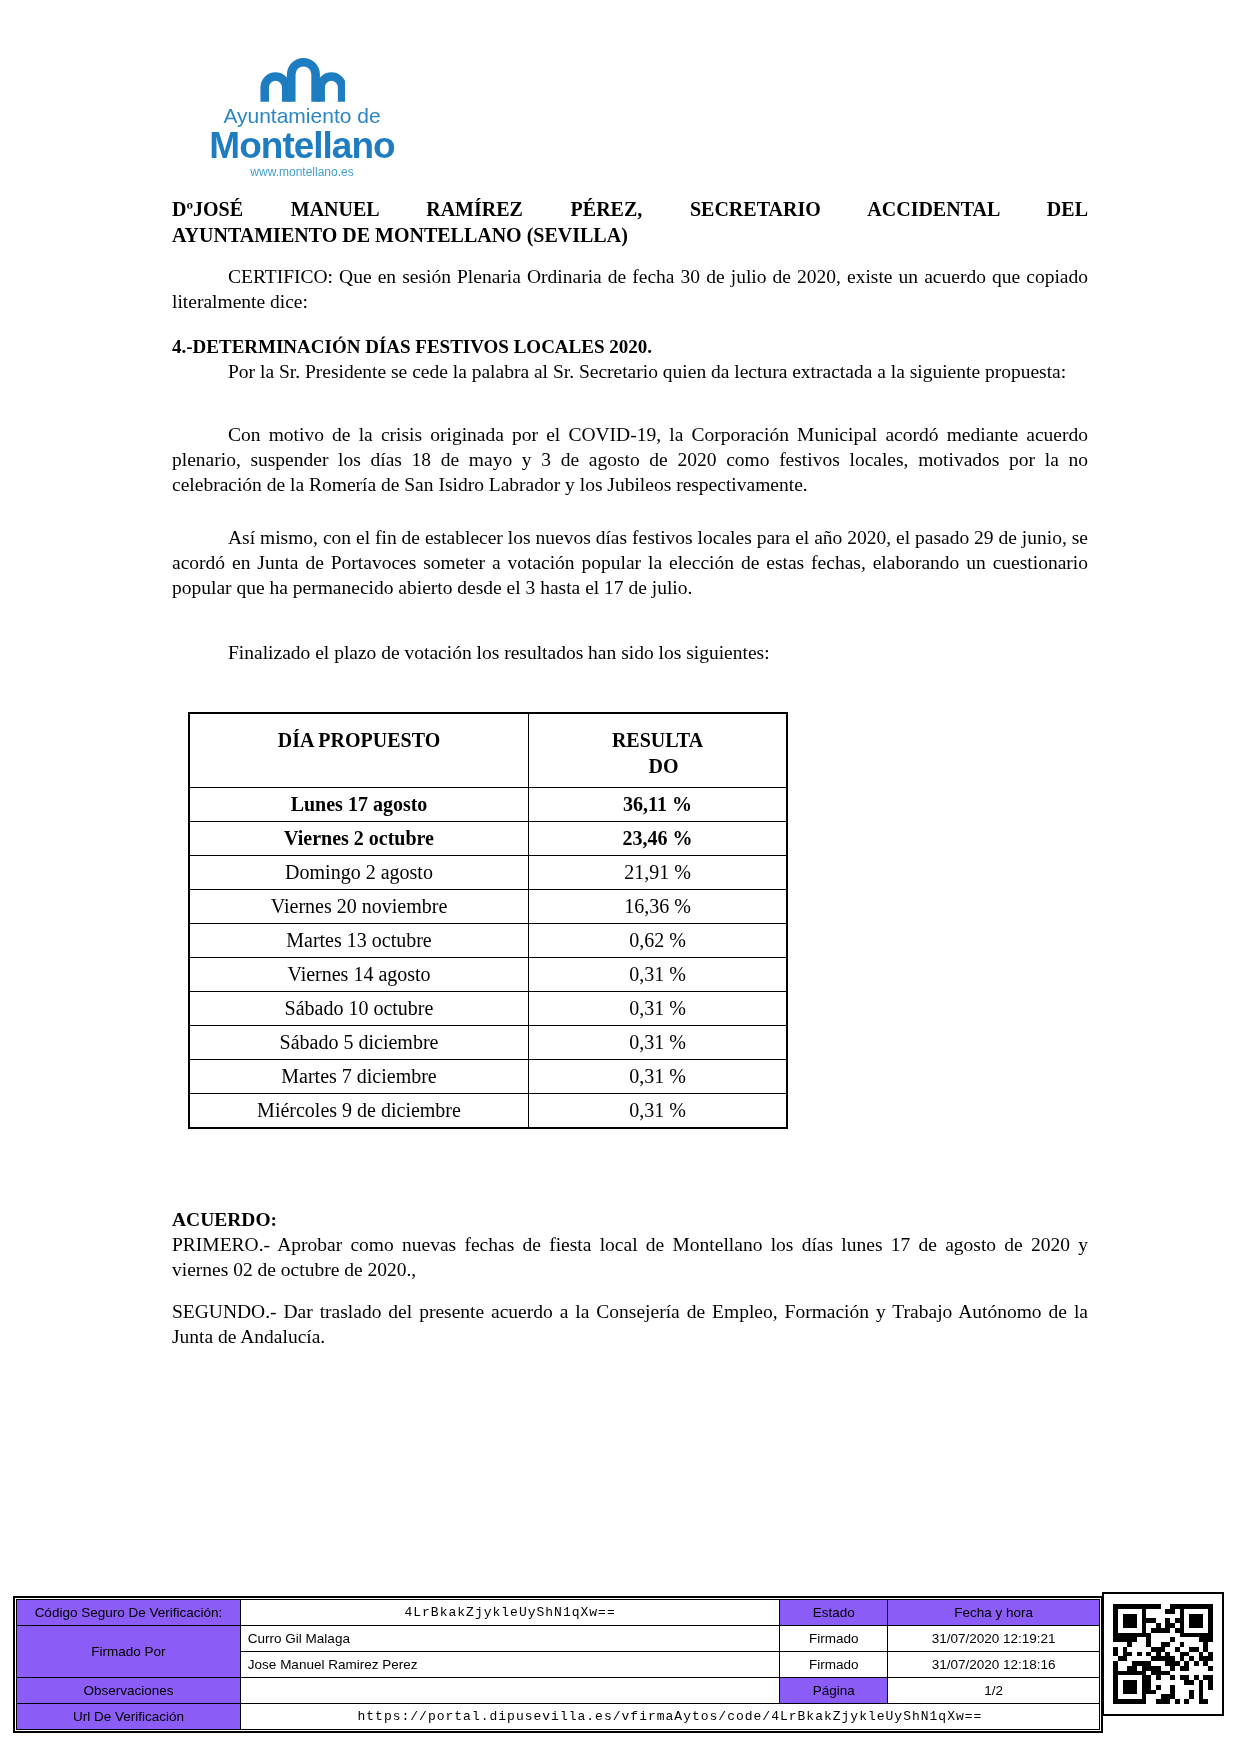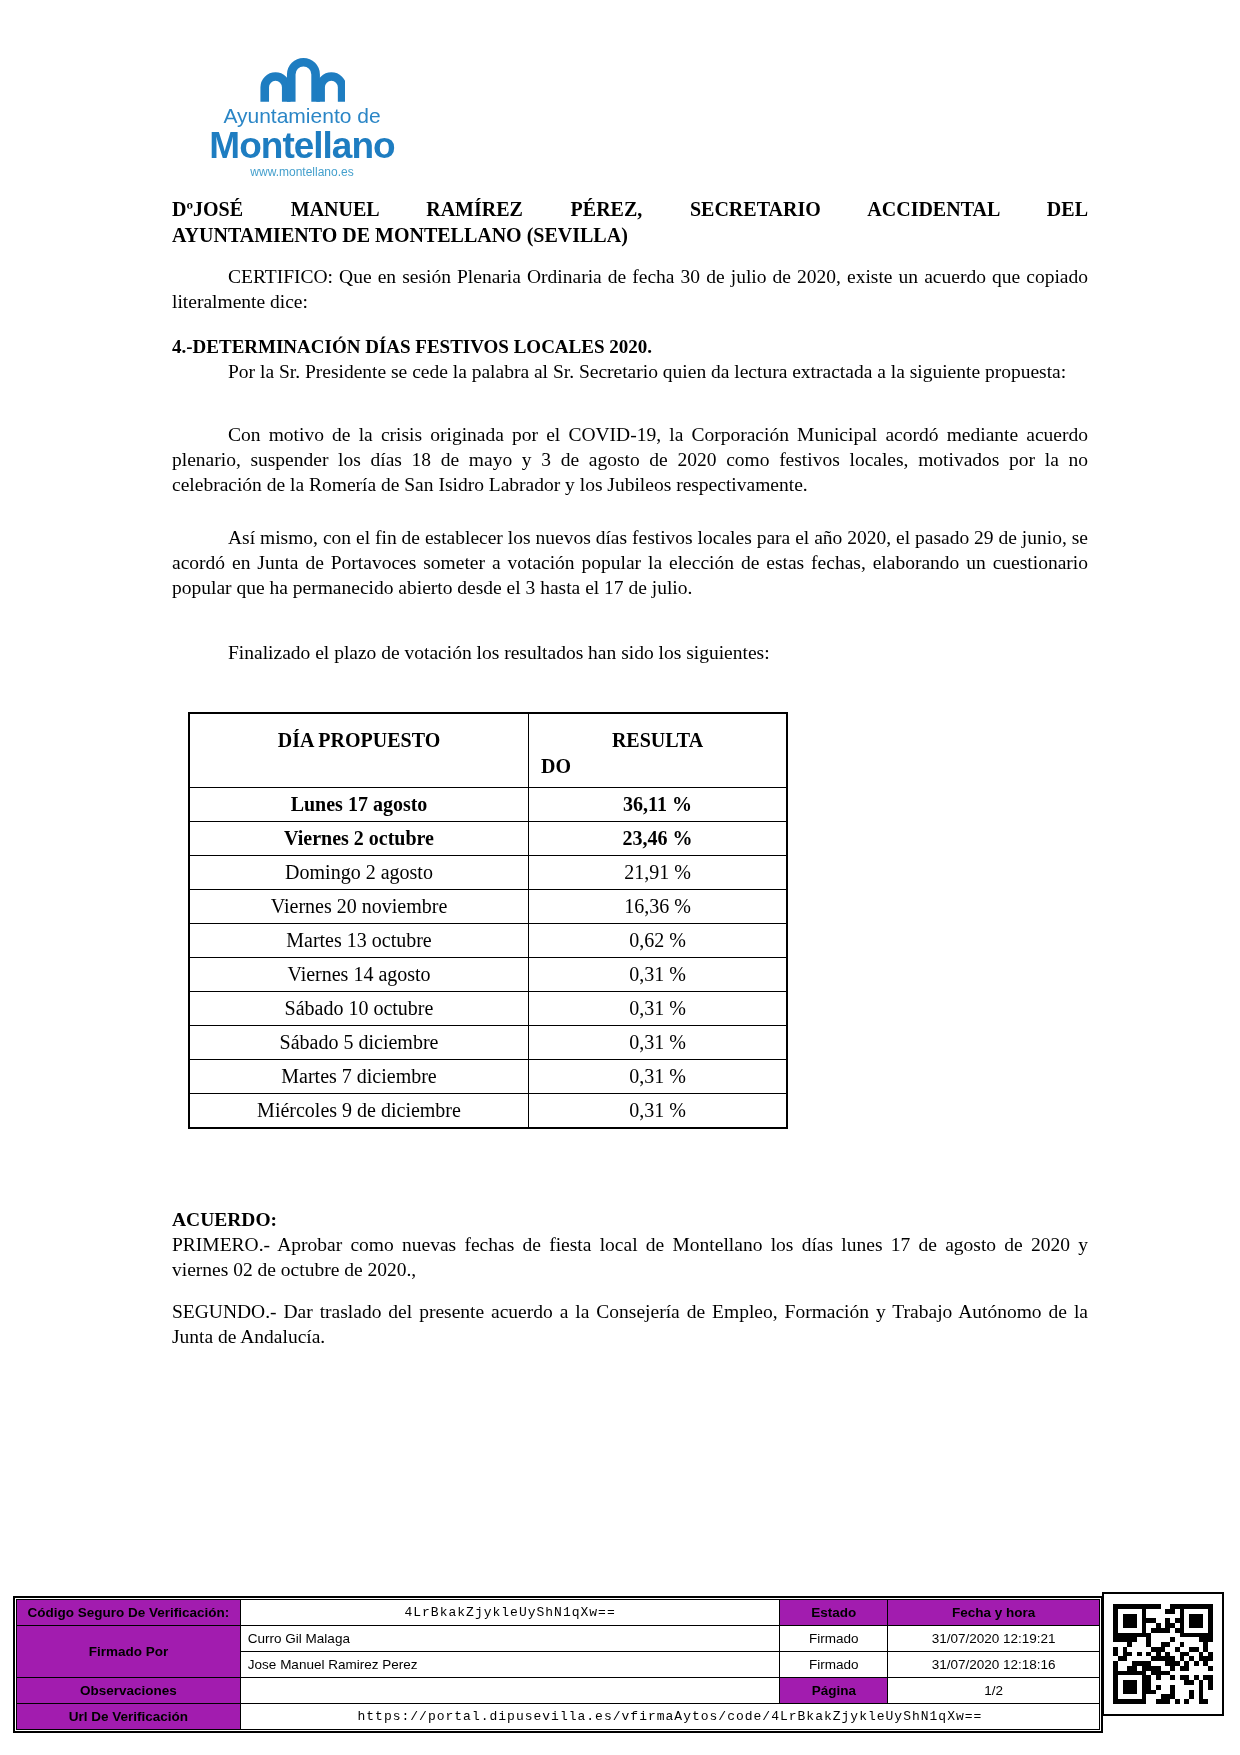--- a/index.html
+++ b/index.html
@@ -32,31 +32,31 @@
   .p-prim{margin-bottom:17px !important;}
 
   
   table.results{border-collapse:collapse;margin:0 0 78px 16px;width:595px;
                 font-size:20px;table-layout:fixed;margin-bottom:78px;}
   table.results{border:2px solid #000;}
   table.results td{border:1px solid #000;padding:0;}
   .results .c1{width:338px;text-align:center;}
   .results .c2{width:257px;text-align:center;}
   .results .hdr td{height:60px;vertical-align:top;font-weight:bold;line-height:26px;padding-top:13px;}
-  .results .hdr .do-line{text-align:left;padding-left:12px;}
+  .results .hdr .do-line{text-align:center;padding-left:12px;}
   .results .row td{height:33px;}
   .results .b{font-weight:bold;}
 
   
   .footer-wrap{position:absolute;left:13px;top:1596px;width:1084px;border:2px solid #000;
                padding:1px;background:#fff;}
   table.footer{border-collapse:collapse;width:100%;table-layout:fixed;
                font-family:"Liberation Sans",sans-serif;font-size:13.5px;}
   table.footer td{border:1px solid #000;height:25px;padding:0 4px;overflow:hidden;white-space:nowrap;}
-  .footer .lab{background:#a21caf;text-align:center;font-weight:bold;}
+  .footer .lab{background:#8b5cf6;text-align:center;}
   .footer .mono{font-family:"Liberation Mono",monospace;font-size:13px;text-align:center;letter-spacing:1px;margin-top:12px;}
   .footer .val{text-align:left;padding-left:7px;}
   .footer .ctr{text-align:center;}
   .qr-box{position:absolute;left:1102px;top:1592px;width:118px;height:120px;
           border:2px solid #000;display:flex;align-items:center;justify-content:center;}
 </style>
 </head>
 <body>
 
 <div class="page">

